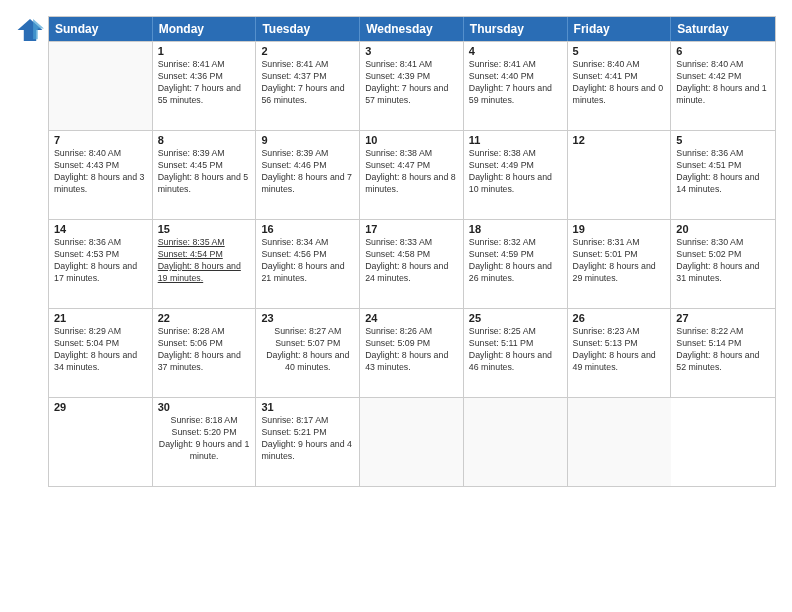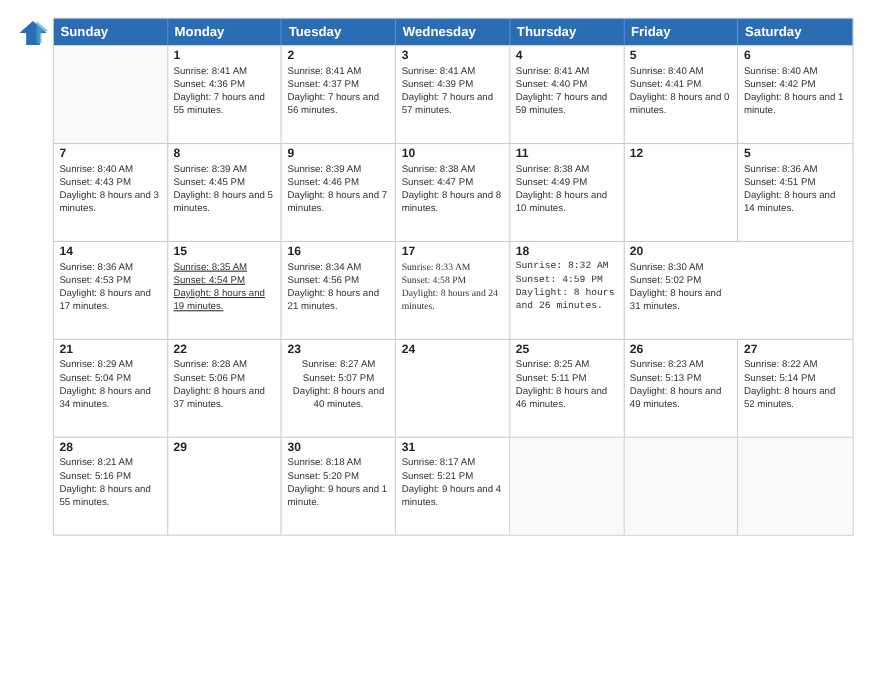--- a/index.html
+++ b/index.html
@@ -230,29 +230,35 @@
 Daylight: 8 hours and 19 minutes.</div>
           </div>
           <div class="cal-cell">
             <div class="cell-day">16</div>
             <div class="cell-info" style="white-space: pre-line;">Sunrise: 8:34 AM
 Sunset: 4:56 PM
 Daylight: 8 hours and 21 minutes.</div>
           </div>
           <div class="cal-cell">
             <div class="cell-day">17</div>
-            <div class="cell-info" style="white-space: pre-line; font-family: Liberation Serif, serif;">Sunrise: 8:33 AM
+            <div class="cell-info" style="white-space: pre-line;">Sunrise: 8:33 AM
 Sunset: 4:58 PM
 Daylight: 8 hours and 24 minutes.</div>
           </div>
           <div class="cal-cell">
             <div class="cell-day">18</div>
-            <div class="cell-info" style="white-space: pre-line; font-family: Liberation Mono, monospace;">Sunrise: 8:32 AM
+            <div class="cell-info" style="white-space: pre-line;">Sunrise: 8:32 AM
 Sunset: 4:59 PM
 Daylight: 8 hours and 26 minutes.</div>
+          </div>
+          <div class="cal-cell">
+            <div class="cell-day">19</div>
+            <div class="cell-info" style="white-space: pre-line;">Sunrise: 8:31 AM
+Sunset: 5:01 PM
+Daylight: 8 hours and 29 minutes.</div>
           </div>
           <div class="cal-cell">
             <div class="cell-day">20</div>
             <div class="cell-info" style="white-space: pre-line;">Sunrise: 8:30 AM
 Sunset: 5:02 PM
 Daylight: 8 hours and 31 minutes.</div>
           </div>
         </div>
         <div class="cal-week">
           <div class="cal-cell">
@@ -268,20 +274,23 @@
 Daylight: 8 hours and 37 minutes.</div>
           </div>
           <div class="cal-cell">
             <div class="cell-day">23</div>
             <div class="cell-info" style="white-space: pre-line; text-align: center;">Sunrise: 8:27 AM
 Sunset: 5:07 PM
 Daylight: 8 hours and 40 minutes.</div>
           </div>
           <div class="cal-cell">
             <div class="cell-day">24</div>
+            <div class="cell-info" style="white-space: pre-line;">Sunrise: 8:26 AM
+Sunset: 5:09 PM
+Daylight: 8 hours and 43 minutes.</div>
           </div>
           <div class="cal-cell">
             <div class="cell-day">25</div>
             <div class="cell-info" style="white-space: pre-line;">Sunrise: 8:25 AM
 Sunset: 5:11 PM
 Daylight: 8 hours and 46 minutes.</div>
           </div>
           <div class="cal-cell">
             <div class="cell-day">26</div>
             <div class="cell-info" style="white-space: pre-line;">Sunrise: 8:23 AM
@@ -290,31 +299,25 @@
           </div>
           <div class="cal-cell">
             <div class="cell-day">27</div>
             <div class="cell-info" style="white-space: pre-line;">Sunrise: 8:22 AM
 Sunset: 5:14 PM
 Daylight: 8 hours and 52 minutes.</div>
           </div>
         </div>
         <div class="cal-week">
           <div class="cal-cell">
-            <div class="cell-day">28</div>
-            <div class="cell-info" style="white-space: pre-line;">Sunrise: 8:21 AM
-Sunset: 5:16 PM
-Daylight: 8 hours and 55 minutes.</div>
-          </div>
-          <div class="cal-cell">
             <div class="cell-day">29</div>
           </div>
           <div class="cal-cell">
             <div class="cell-day">30</div>
-            <div class="cell-info" style="white-space: pre-line;">Sunrise: 8:18 AM
+            <div class="cell-info" style="white-space: pre-line; text-align: center;">Sunrise: 8:18 AM
 Sunset: 5:20 PM
 Daylight: 9 hours and 1 minute.</div>
           </div>
           <div class="cal-cell">
             <div class="cell-day">31</div>
             <div class="cell-info" style="white-space: pre-line;">Sunrise: 8:17 AM
 Sunset: 5:21 PM
 Daylight: 9 hours and 4 minutes.</div>
           </div>
           <div class="cal-cell empty"></div>

